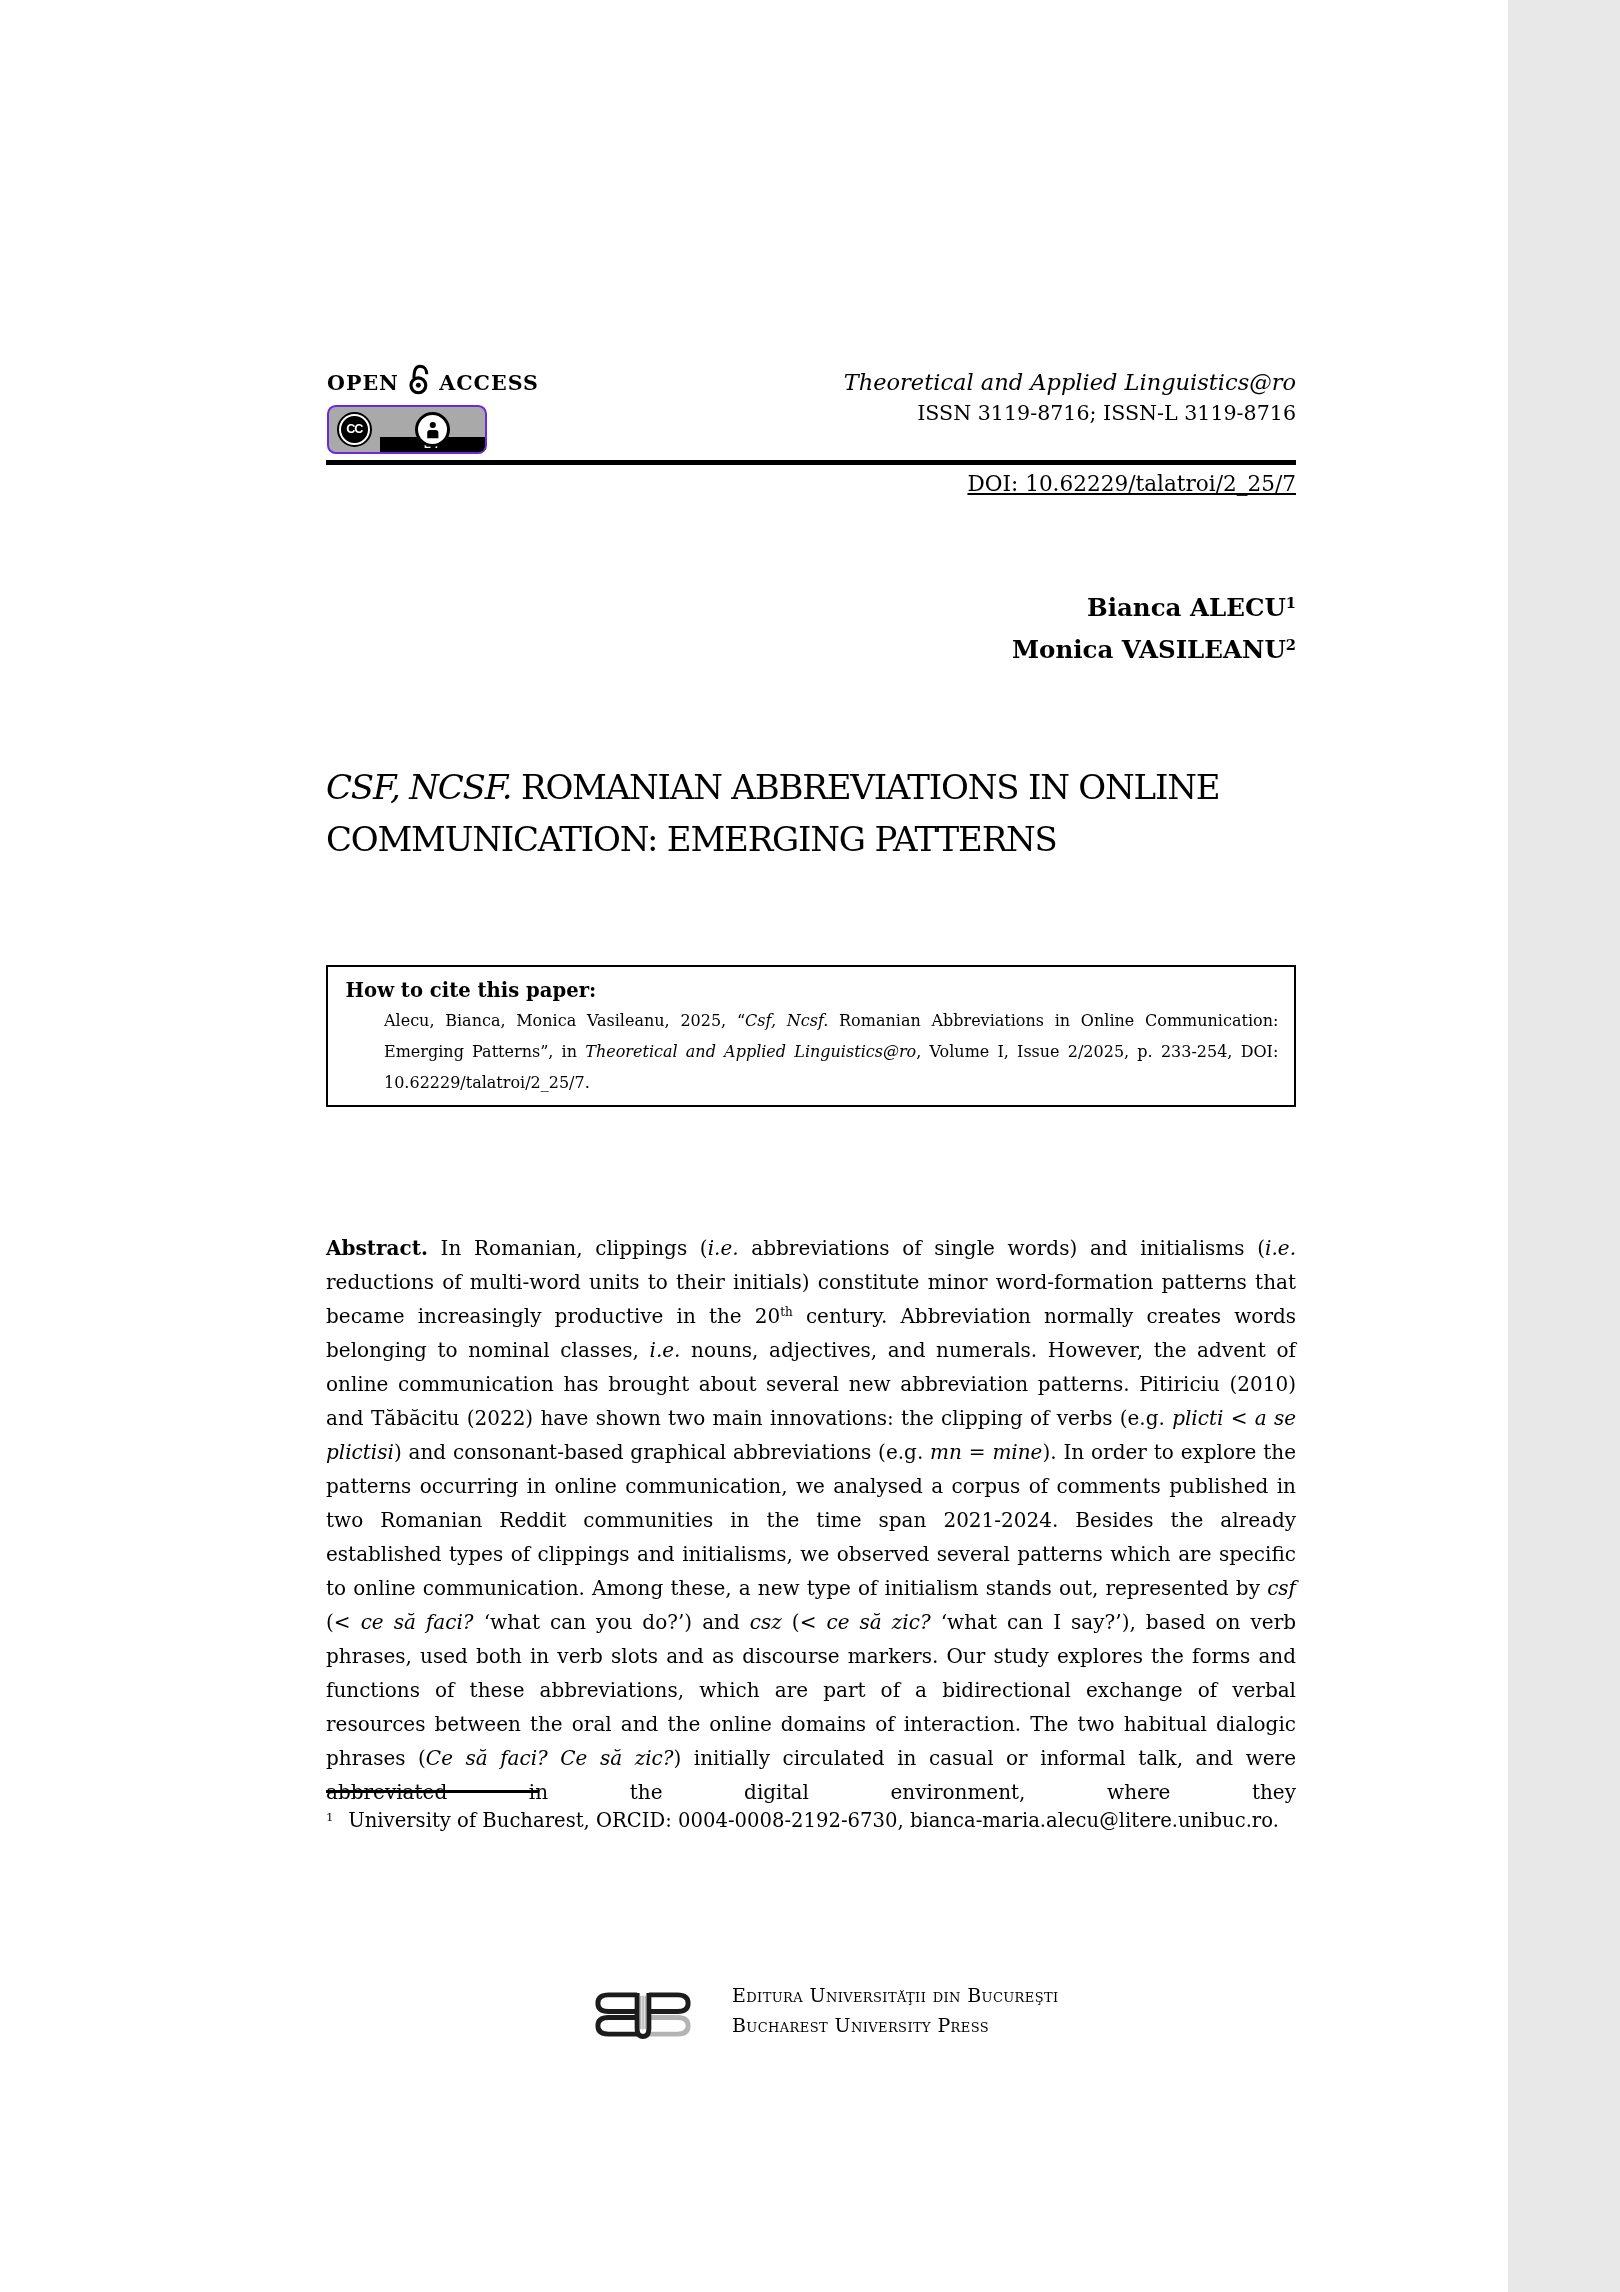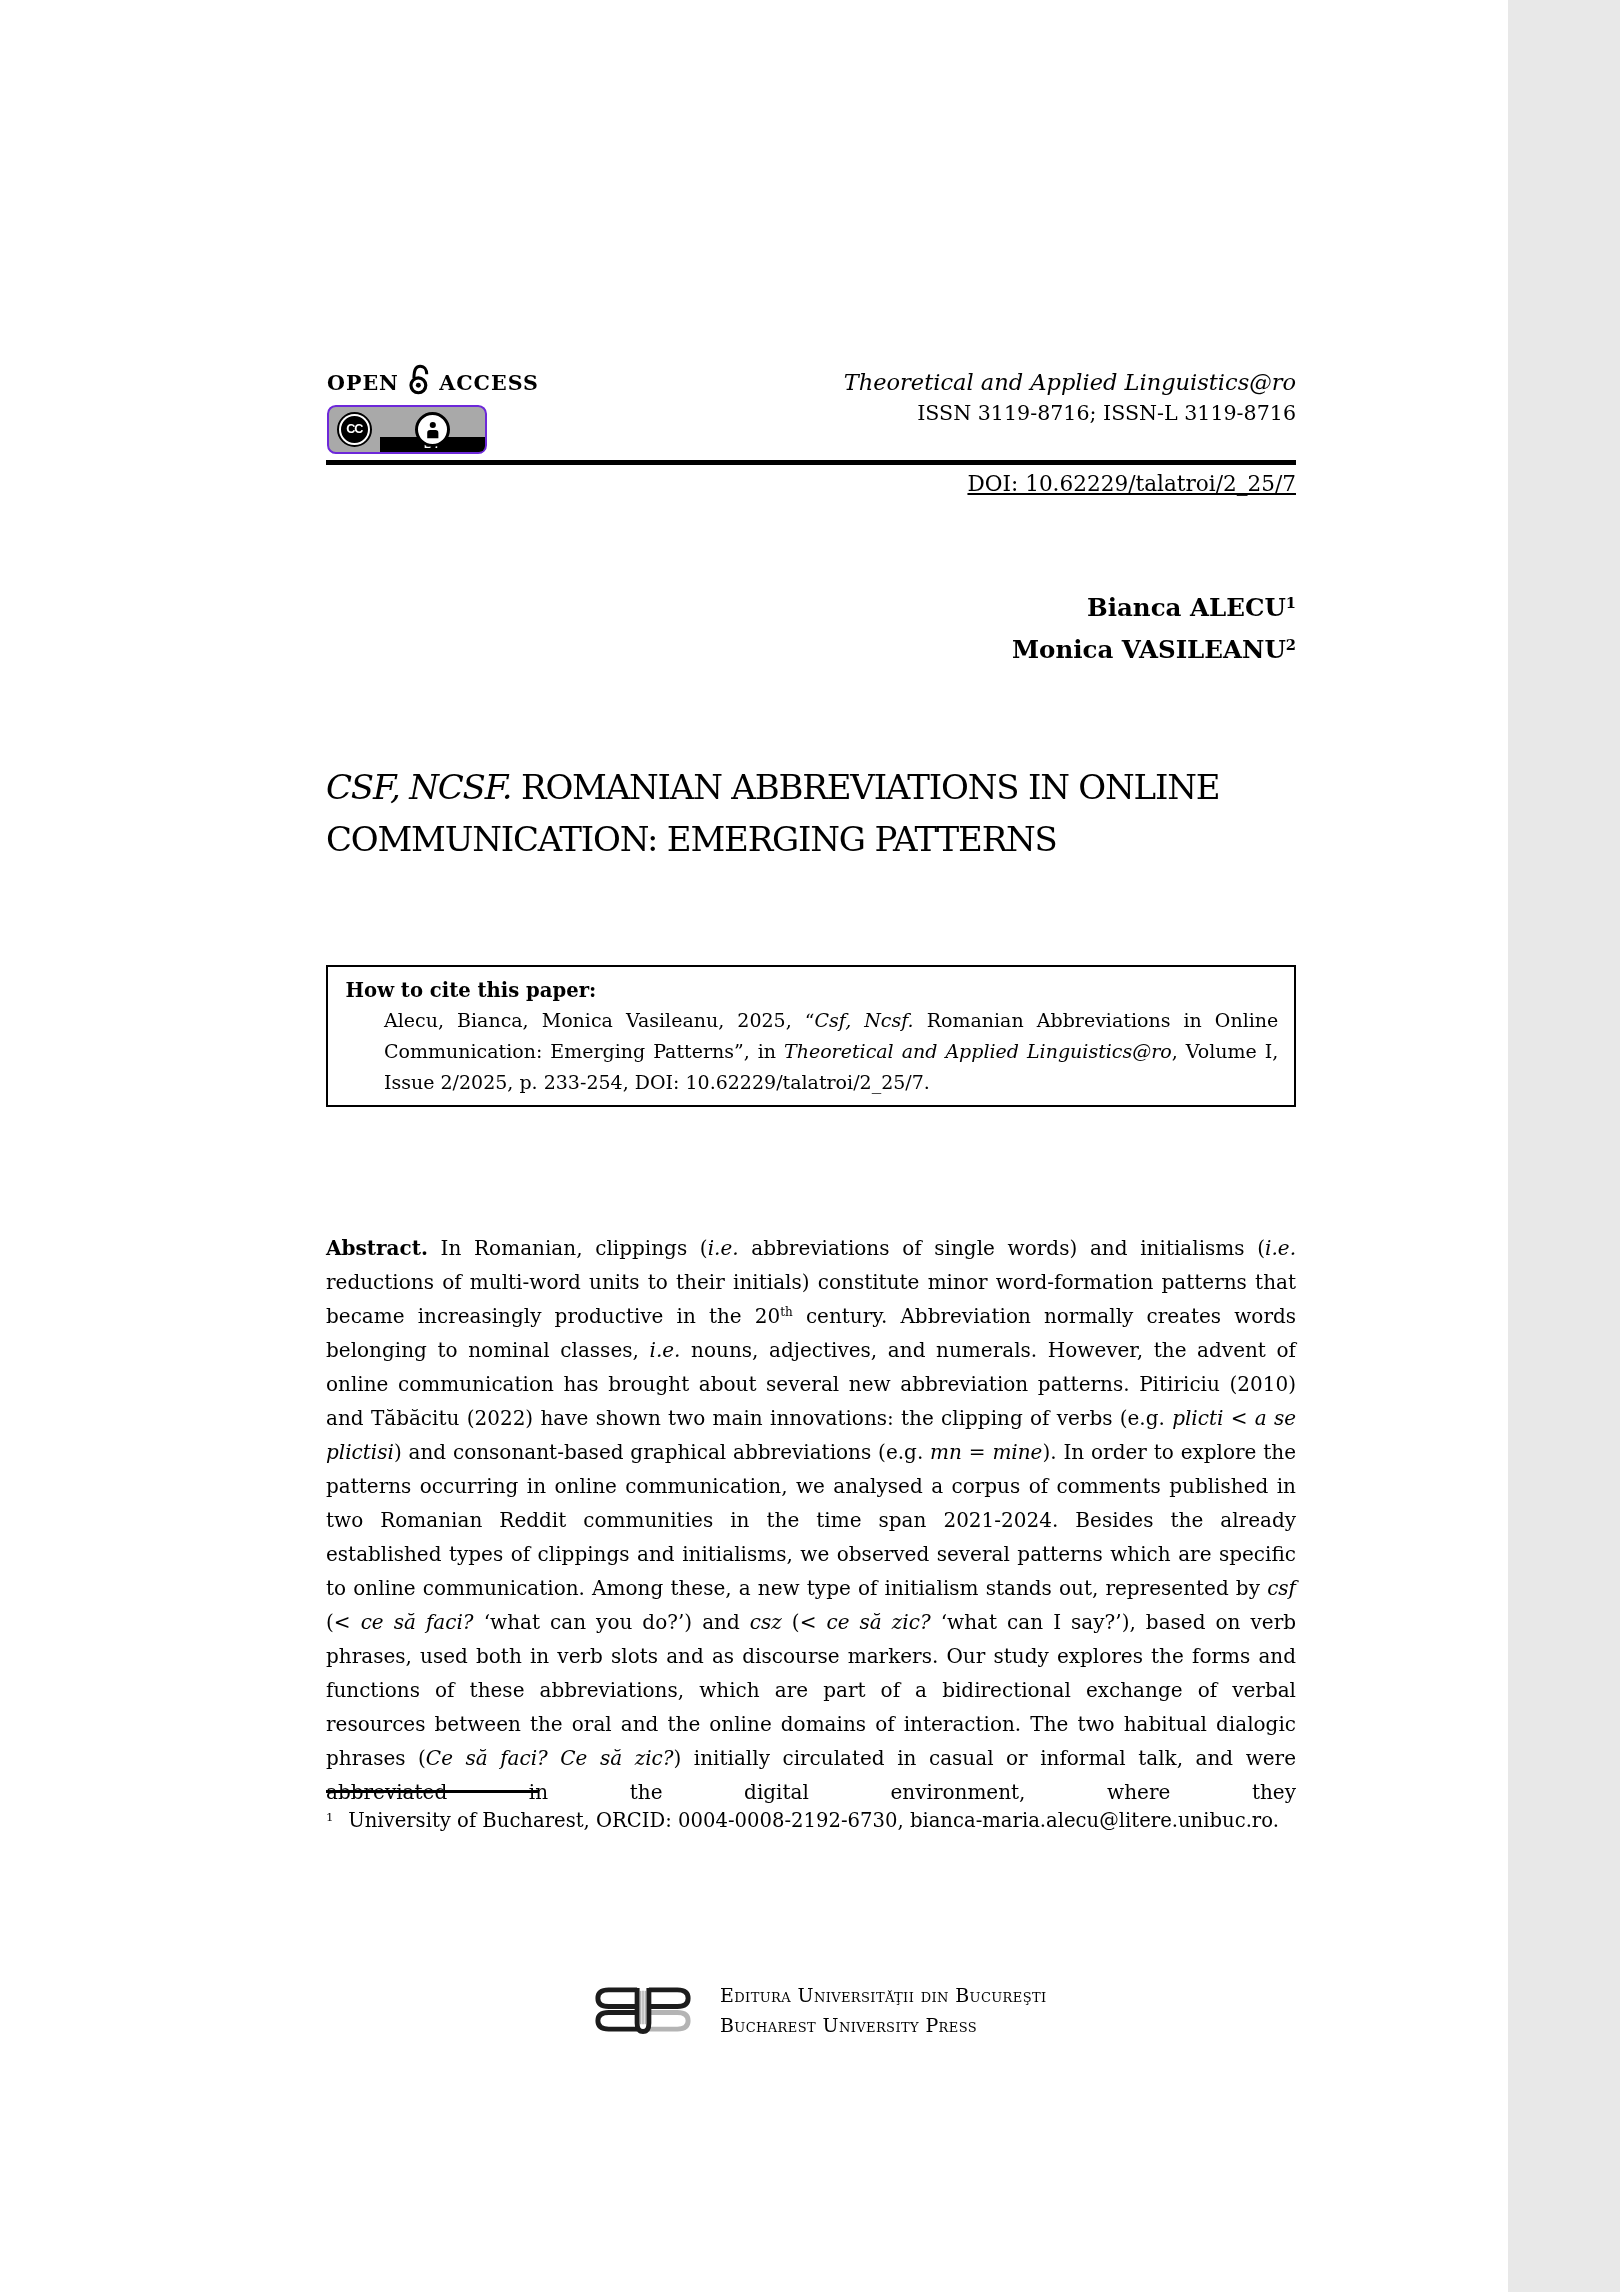--- a/index.html
+++ b/index.html
@@ -39,34 +39,34 @@
   
   .authors{position:absolute;left:326px;top:587px;width:970px;text-align:right;font-weight:bold;font-size:24.5px;line-height:42px;}
 
   
   .paper-title{position:absolute;left:326px;top:761px;width:980px;font-size:34px;line-height:52px;letter-spacing:-1.2px;}
   .paper-title .t-line{white-space:nowrap;}
 
   
   .cite-box{position:absolute;left:326px;top:965px;width:970px;height:142px;border:2.5px solid #000;box-sizing:border-box;}
   .cite-label{font-weight:bold;font-size:19.6px;margin:11.8px 0 0 17.6px;}
-  .cite-text{margin:2.9px 15.7px 0 56px;font-size:19px;line-height:31px;text-align:justify;}
+  .cite-text{margin:2.9px 15.7px 0 56px;font-size:16px;line-height:31px;text-align:justify;}
 
   
   .abstract{position:absolute;left:326px;top:1211px;width:970px;font-size:20px;line-height:34px;
             text-align:justify;text-align-last:justify;}
 
   
   .fn-rule{position:absolute;left:326px;top:1790px;width:212px;height:2.5px;background:#000;}
   .footnotes{position:absolute;left:326px;top:1804px;width:970px;font-size:19.6px;line-height:33px;}
   .footnotes p{margin:0;}
   .fn-marker{margin-right:14.7px;}
 
   
-  .footer{position:absolute;left:592px;top:1979px;display:flex;align-items:center;gap:26px;}
+  .footer{position:absolute;left:592px;top:1979px;display:flex;align-items:flex-end;gap:38px;}
   .press-logo{width:102px;height:51px;}
   .press-text{font-variant:small-caps;font-size:19px;line-height:30px;letter-spacing:0.4px;margin-top:1px;}
 </style>
 </head>
 <body>
 
 <div class="page">
 
   <div class="oa-block">
     <div class="oa-words">

